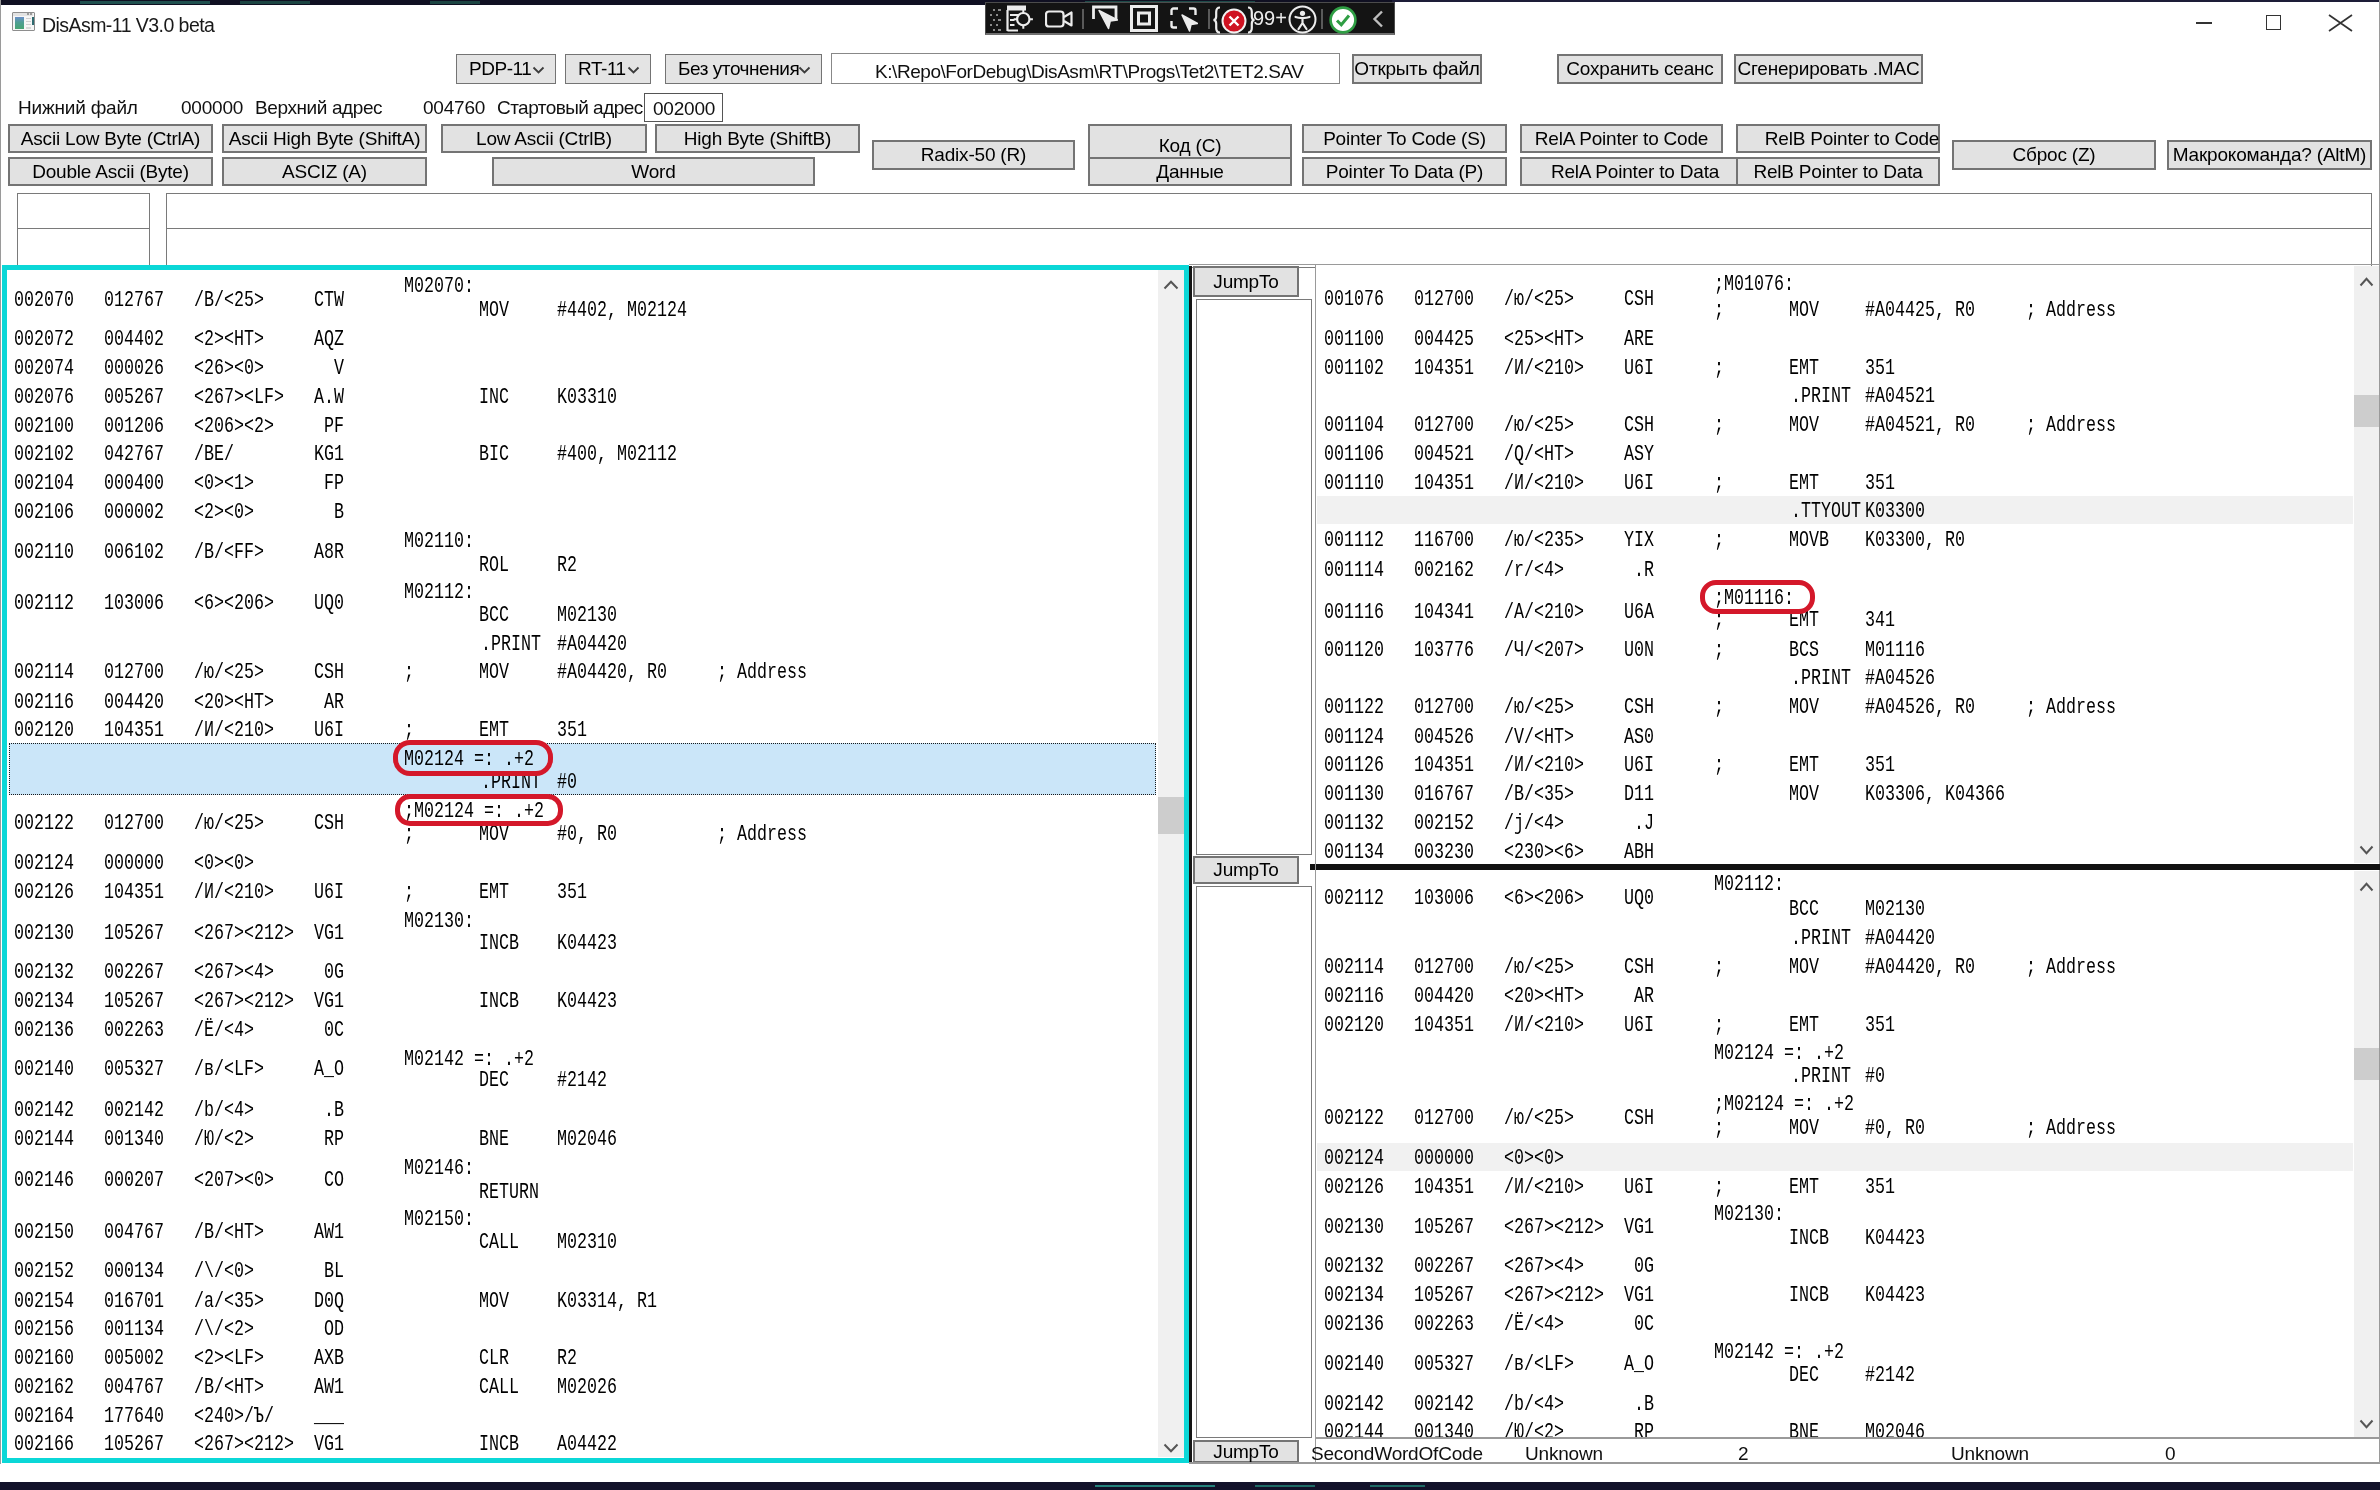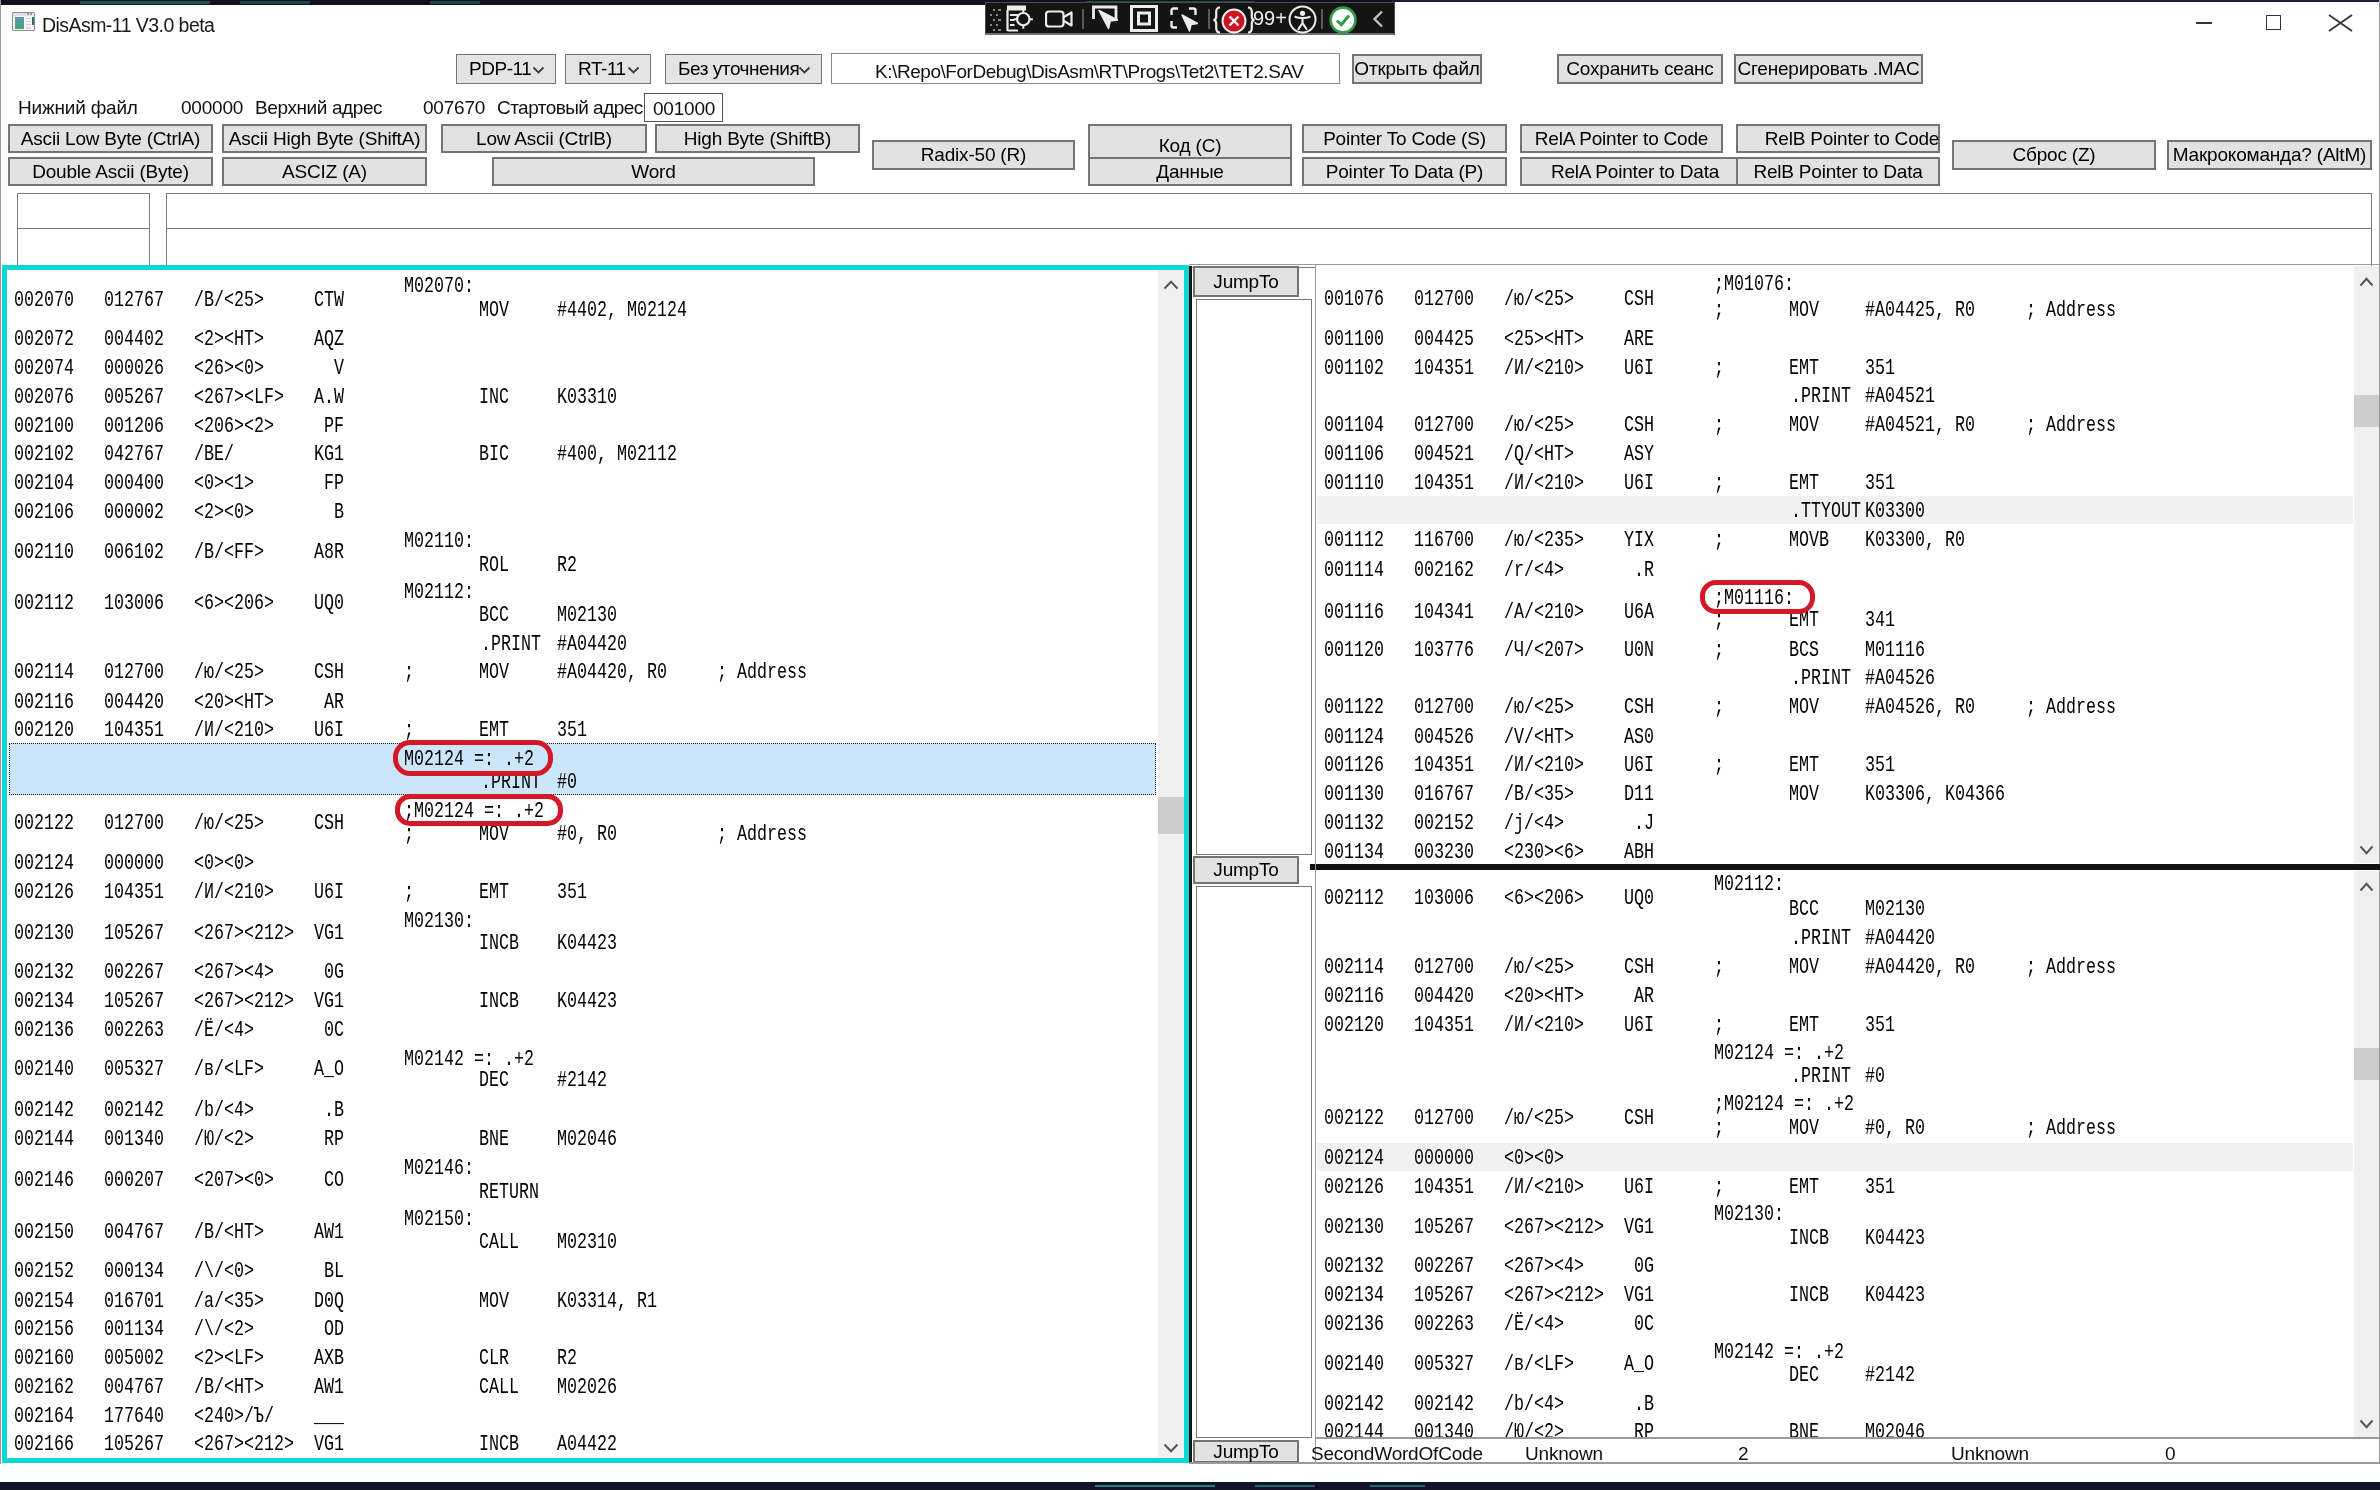--- a/index.html
+++ b/index.html
@@ -110,24 +110,24 @@
         <path d="M1.5 1.5 L6.5 6.5 L11.5 1.5" fill="none" stroke="#3c3c3c" stroke-width="1.8"></path>
       </svg></div>
 <div class="box" style="left:831px;top:53px;width:509px;height:31px;border-color:#888;"></div>
 <div class="s" style="left:875px;top:61.5px;letter-spacing:-0.45px;">K:\Repo\ForDebug\DisAsm\RT\Progs\Tet2\TET2.SAV</div>
 <div class="btn" style="left:1352px;top:54px;width:130px;height:30px;font-size:19px;">Открыть файл</div>
 <div class="btn" style="left:1557px;top:54px;width:166px;height:30px;font-size:19px;">Сохранить сеанс</div>
 <div class="btn" style="left:1734px;top:54px;width:189px;height:30px;font-size:19px;">Сгенерировать .MAC</div>
 <div class="s" style="left:18px;top:98px;">Нижний файл</div>
 <div class="s" style="left:181px;top:98px;">000000</div>
 <div class="s" style="left:255px;top:98px;letter-spacing:-0.4px;">Верхний адрес</div>
-<div class="s" style="left:423px;top:98px;">007670</div>
+<div class="s" style="left:423px;top:98px;">004760</div>
 <div class="s" style="left:497px;top:98px;letter-spacing:-0.55px;">Стартовый адрес</div>
 <div class="box" style="left:644px;top:93px;width:79px;height:29px;border-color:#555;"></div>
-<div class="s" style="left:653px;top:99px;">001000</div>
+<div class="s" style="left:653px;top:99px;">002000</div>
 <div class="btn" style="left:8px;top:124px;width:205px;height:29px;font-size:19px;">Ascii Low Byte (CtrlA)</div>
 <div class="btn" style="left:222px;top:124px;width:205px;height:29px;font-size:19px;">Ascii High Byte (ShiftA)</div>
 <div class="btn" style="left:441px;top:124px;width:206px;height:29px;font-size:19px;">Low Ascii (CtrlB)</div>
 <div class="btn" style="left:655px;top:124px;width:205px;height:29px;font-size:19px;">High Byte (ShiftB)</div>
 <div class="btn" style="left:1088px;top:124px;width:204px;height:44px;font-size:19px;">Код (C)</div>
 <div class="btn" style="left:1302px;top:124px;width:205px;height:29px;font-size:19px;">Pointer To Code (S)</div>
 <div class="btn" style="left:1520px;top:124px;width:203px;height:29px;font-size:19px;">RelA Pointer to Code</div>
 <div class="btn" style="left:1736px;top:124px;width:204px;height:29px;font-size:19px;padding-left:28px;">RelB Pointer to Code</div>
 <div class="btn" style="left:872px;top:140px;width:203px;height:30px;font-size:19px;">Radix-50 (R)</div>
 <div class="btn" style="left:1952px;top:140px;width:204px;height:30px;font-size:19px;">Сброс (Z)</div>

